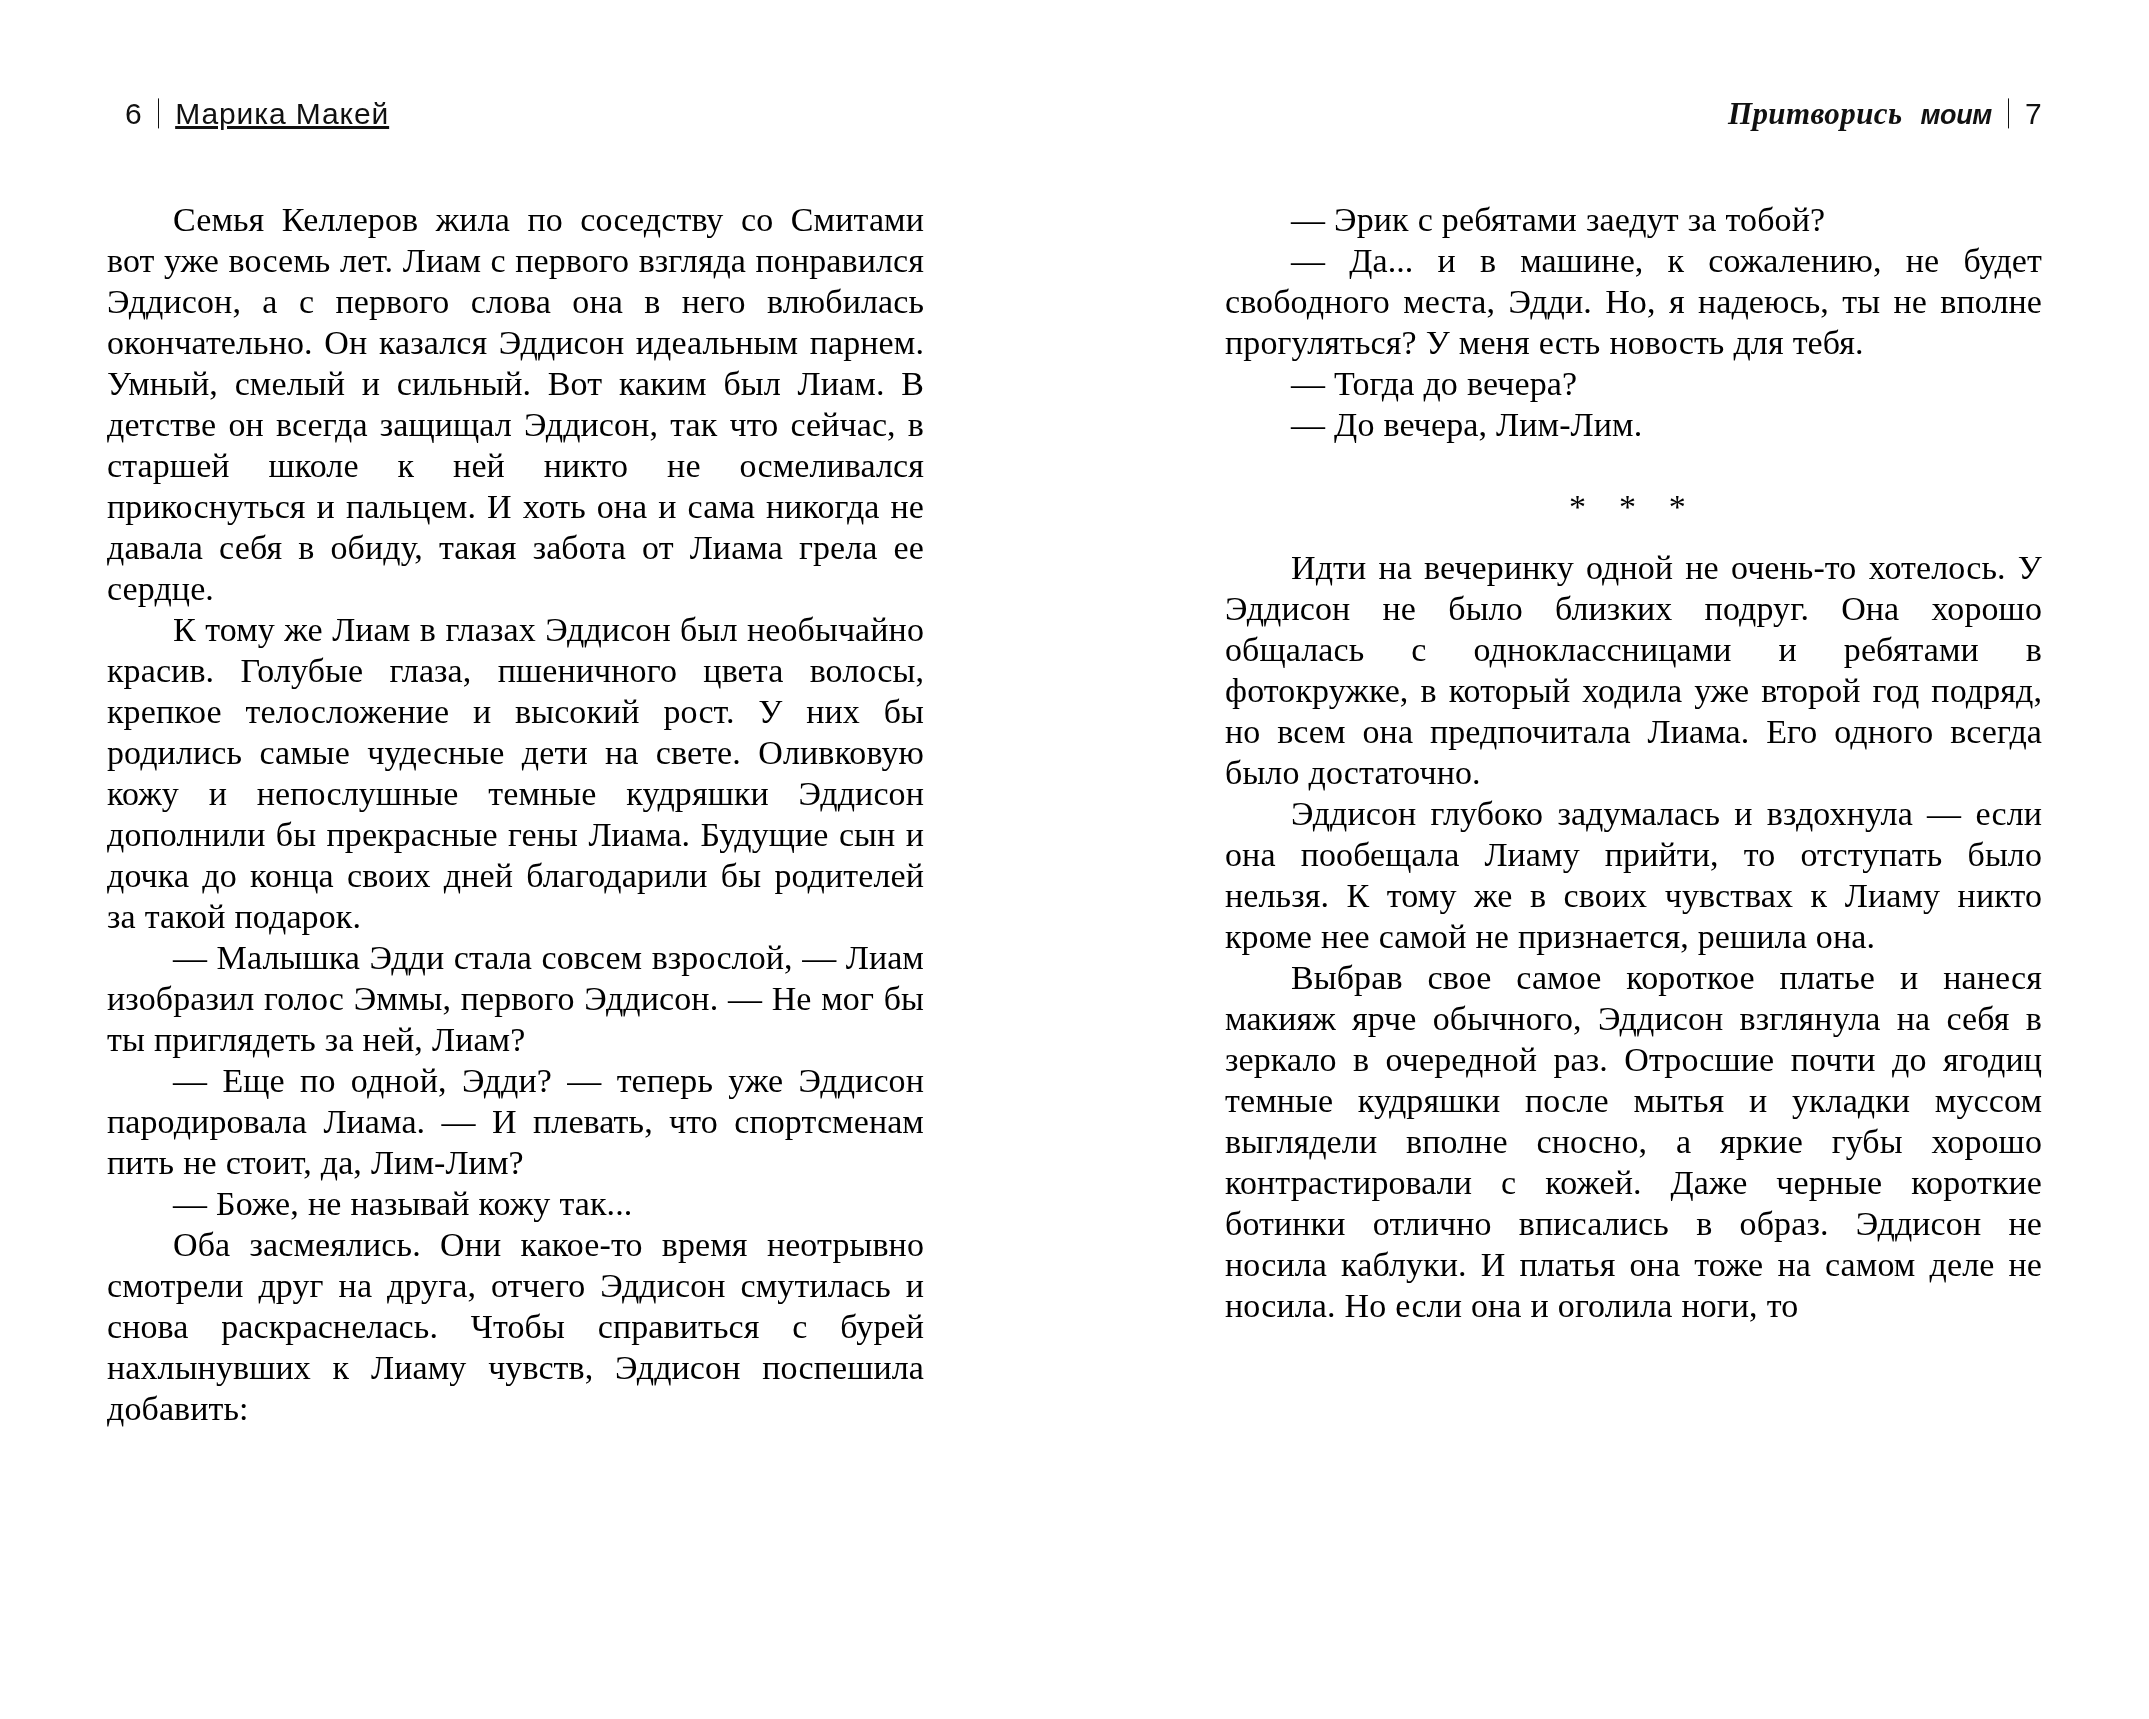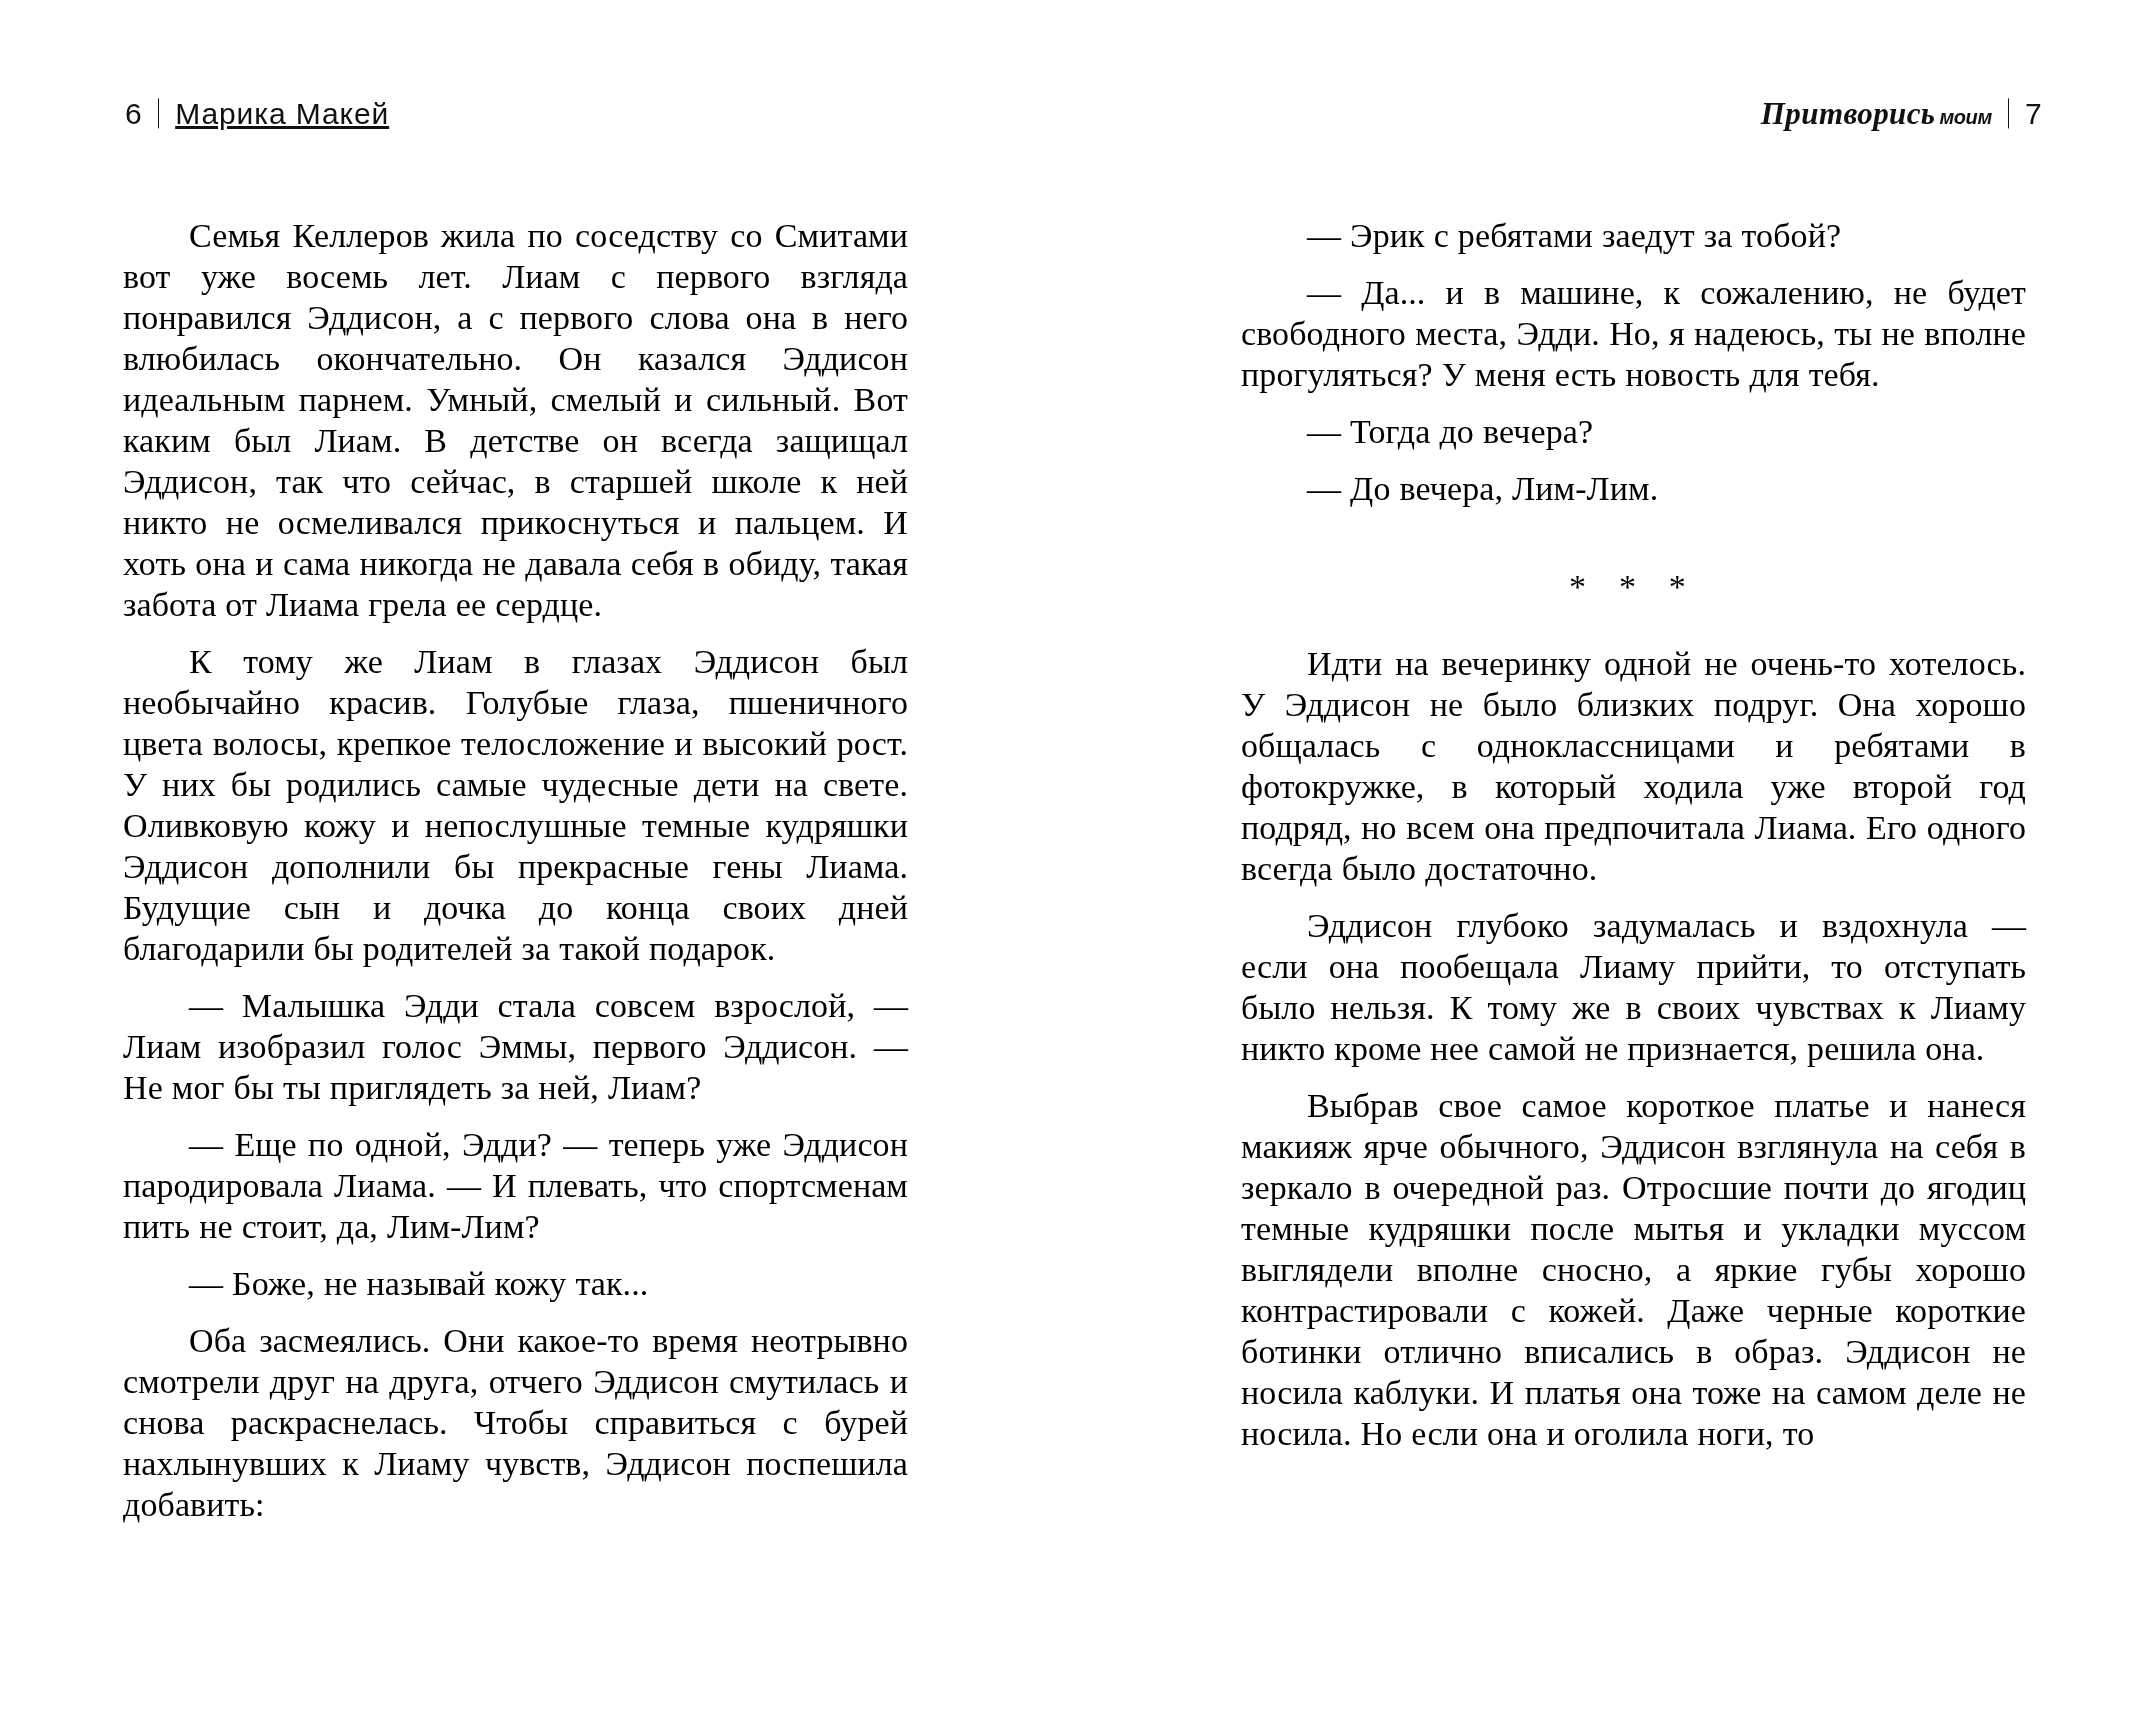--- a/index.html
+++ b/index.html
@@ -55,42 +55,42 @@
   .rh-title {
     font-weight: 700;
     font-style: italic;
     letter-spacing: 0.4px;
     font-size: 31px;
     font-family: Liberation Serif, serif;
   }
   .rh-title-accent {
     font-weight: 700;
     font-style: italic;
-    font-size: 20px;
+    font-size: 27px;
     letter-spacing: -0.4px;
-    margin-left: 4px;
+    margin-left: 18px;
   }
 
   
   .columns {
     position: absolute;
     top: 199px;
     left: 0;
     right: 0;
     display: flex;
     justify-content: space-between;
   }
   .col {
     width: 817px;
   }
   .col.left  { margin-left: 107px; }
   .col.right { margin-right: 107px; }
 
   .para {
-    margin: 16px;
+    margin: 0;
     font-size: 34px;
     line-height: 41px;
     text-align: justify;
     text-indent: 66px;
     hyphens: manual;
     letter-spacing: 0.1px;
     word-spacing: 0.4px;
   }
 
   .sep {

